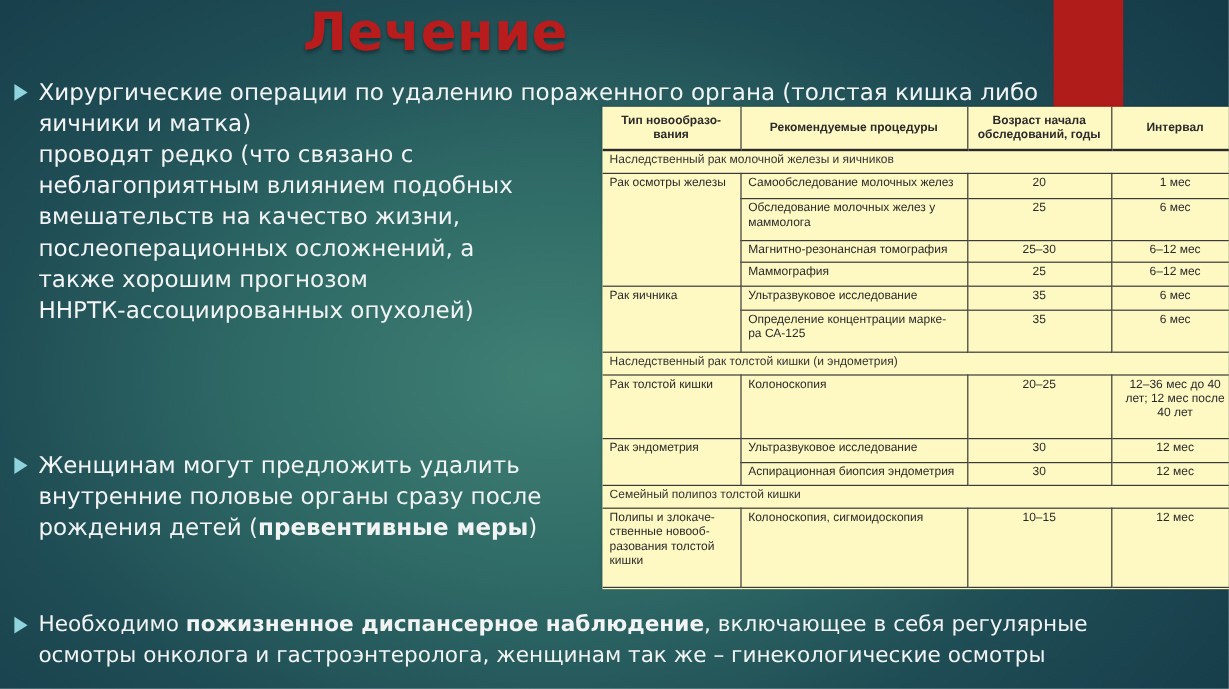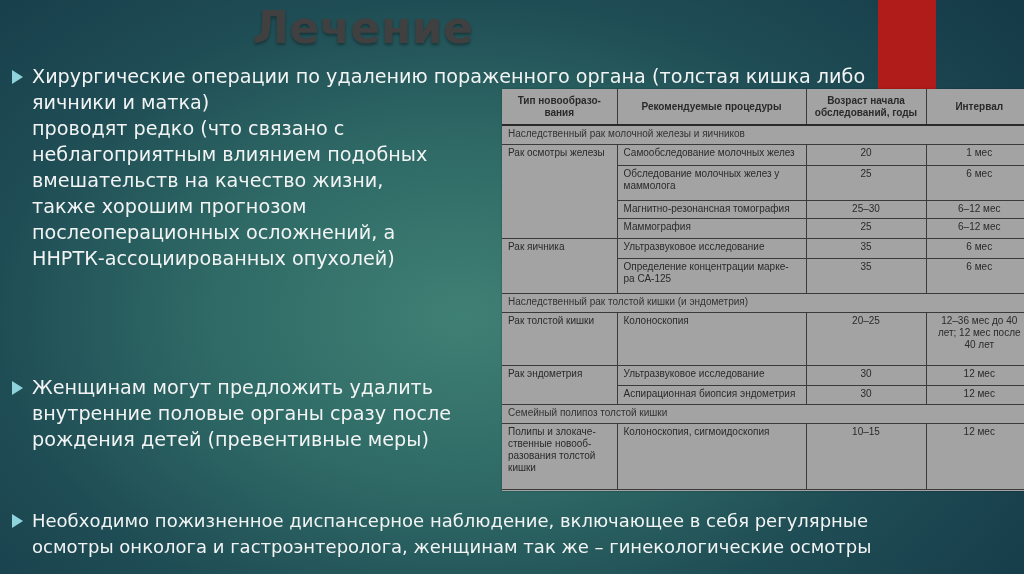--- a/index.html
+++ b/index.html
@@ -9,46 +9,46 @@
     background: radial-gradient(ellipse 70% 85% at 45% 55%, #3f8074 0%, #2f6a66 35%, #1f4d55 65%, #153a48 100%);
     color:#f2f4f4;
   }
   .red-bar {
     position:absolute; left:878px; top:0; width:58px; height:90px;
     background:#b01c1a;
   }
   .title {
     position:absolute; left:0; top:2px; width:726px; text-align:center;
     font-family: "DejaVu Sans", sans-serif; font-weight:bold;
-    font-size:44px; color:#404040; letter-spacing:0.5px;
+    font-size:44px; color:#b91c1c; letter-spacing:0.5px;
     text-shadow: 0 2px 3px rgba(0,0,0,0.35);
   }
   .bullet {
     position:absolute; left:12px;
     font-family: "DejaVu Sans", sans-serif; font-size:19.2px; line-height:26px;
     color:#f2f4f4;
   }
   .bullet .tri {
     position:absolute; left:0; width:0; height:0;
     border-top:7px solid transparent; border-bottom:7px solid transparent;
     border-left:11px solid #8fd3dc;
   }
   .bullet .txt { position:absolute; left:20px; white-space:nowrap; }
   .bullet .txt div { white-space:nowrap; }
-  .bullet b { font-weight:normal; }
+  .bullet b { font-weight:bold; }
   .b1 { top:64px; }
   .b1 .tri { top:6px; }
   .b2 { top:375px; }
   .b2 .tri { top:6px; }
   .b3 { top:508px; font-size:18px; line-height:26px; }
   .b3 .tri { top:6px; }
 
   .table-wrap {
     position:absolute; left:502px; top:89px; width:522px; height:402px;
-    background:#a3a3a3; overflow:hidden;
+    background:#fef9c3; overflow:hidden;
     box-shadow: 0 0 2px rgba(0,0,0,0.3);
   }
   table {
     border-collapse:collapse; width:530px; table-layout:fixed;
     font-family: "Liberation Sans", "DejaVu Sans", sans-serif;
     font-size:10px; color:#2a2a2a; line-height:12px;
   }
   th, td { border-bottom:1px solid #3a3a3a; padding:2px 6px; vertical-align:top; text-align:left; }
   th { font-weight:bold; text-align:center; vertical-align:middle; font-size:10px; border-bottom:2px solid #2a2a2a; }
   td.c1 { border-right:1px solid #3a3a3a; }
@@ -66,22 +66,22 @@
 <div class="title">Лечение</div>
 
 <div class="bullet b1">
   <span class="tri"></span>
   <div class="txt">
     <div>Хирургические операции по удалению пораженного органа (толстая кишка либо</div>
     <div>яичники и матка)</div>
     <div>проводят редко (что связано с</div>
     <div>неблагоприятным влиянием подобных</div>
     <div>вмешательств на качество жизни,</div>
+    <div>послеоперационных осложнений, а</div>
     <div>также хорошим прогнозом</div>
-    <div>послеоперационных осложнений, а</div>
     <div>ННРТК-ассоциированных опухолей)</div>
   </div>
 </div>
 
 <div class="bullet b2">
   <span class="tri"></span>
   <div class="txt">
     <div>Женщинам могут предложить удалить</div>
     <div>внутренние половые органы сразу после</div>
     <div><span>рождения детей (</span><b>превентивные меры</b><span>)</span></div>

